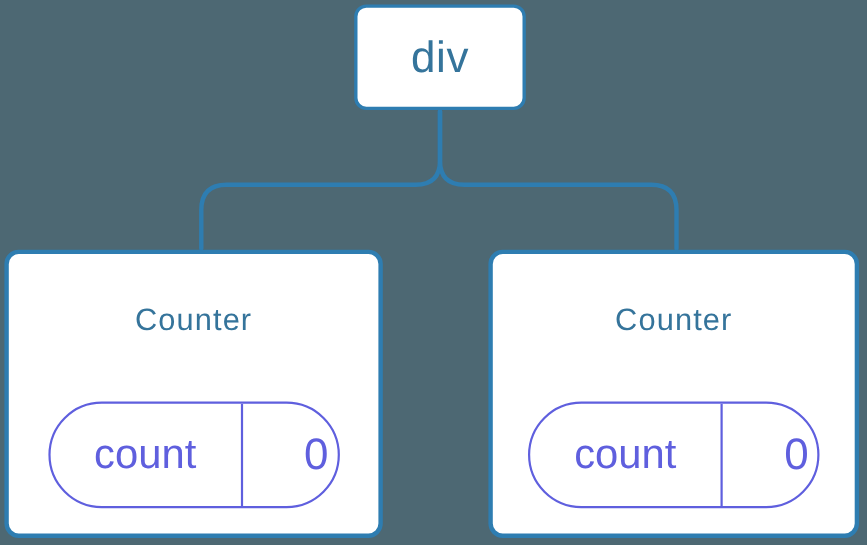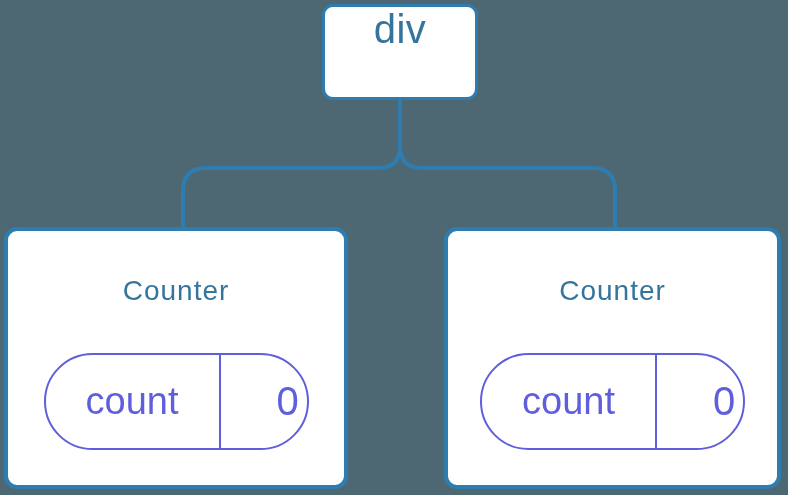--- a/index.html
+++ b/index.html
@@ -23,21 +23,21 @@
   .connectors{
     position:absolute;left:0;top:0;width:788px;height:495px;
     pointer-events:none;
   }
   .node-root{
     position:absolute;
     left:322px;top:4px;width:156px;height:96px;
     background:var(--node-bg);
     border:3.5px solid var(--node-border);
     border-radius:11px;
-    display:flex;align-items:flex-start;justify-content:center;
+    display:flex;align-items:center;justify-content:center;
   }
   .node-root .node-label{
     font-size:40px;
     color:var(--label-blue);
     font-weight:500;
     letter-spacing:0.5px;
   }
   .card{
     position:absolute;
     top:227px;height:262px;
@@ -50,21 +50,21 @@
   .card-left{left:4px;width:344px;}
   .card-right{left:444px;width:337px;}
   .card-label{
     font-size:28px;
     line-height:44px;
     color:var(--label-blue);
     font-weight:500;
     letter-spacing:1px;
   }
   .pill{
-    margin-top:40px;
+    margin-top:52px;
     width:265px;height:97px;
     border:2.5px solid var(--state-purple);
     border-radius:48.5px;
     display:flex;
     overflow:hidden;
     background:var(--node-bg);
     gap:48px;
   }
   .pill-key{
     width:175px;

